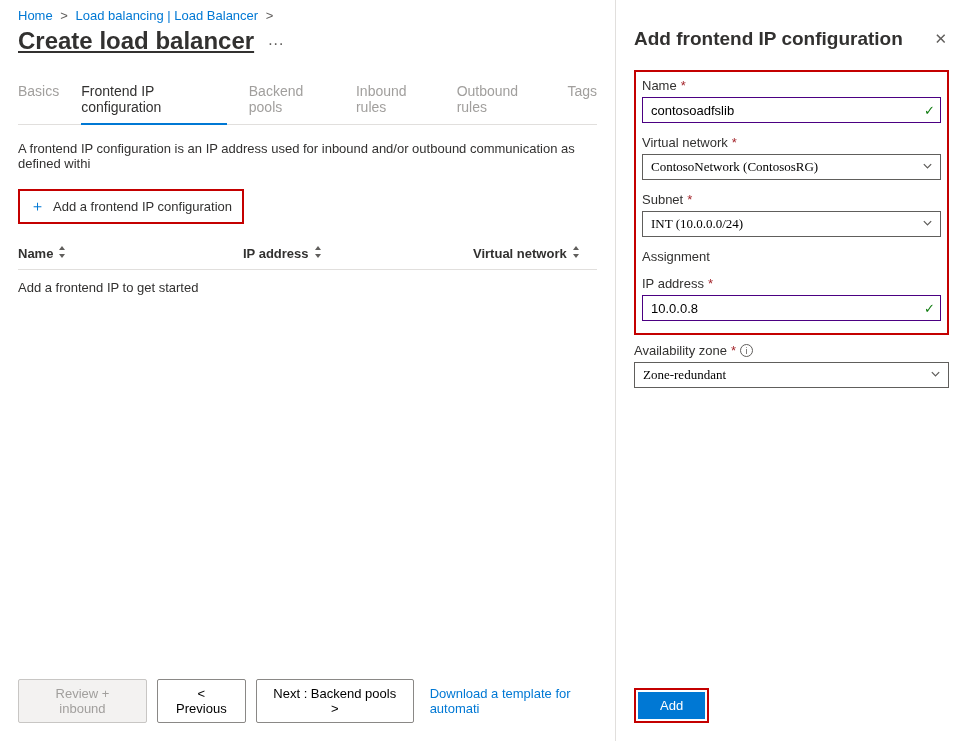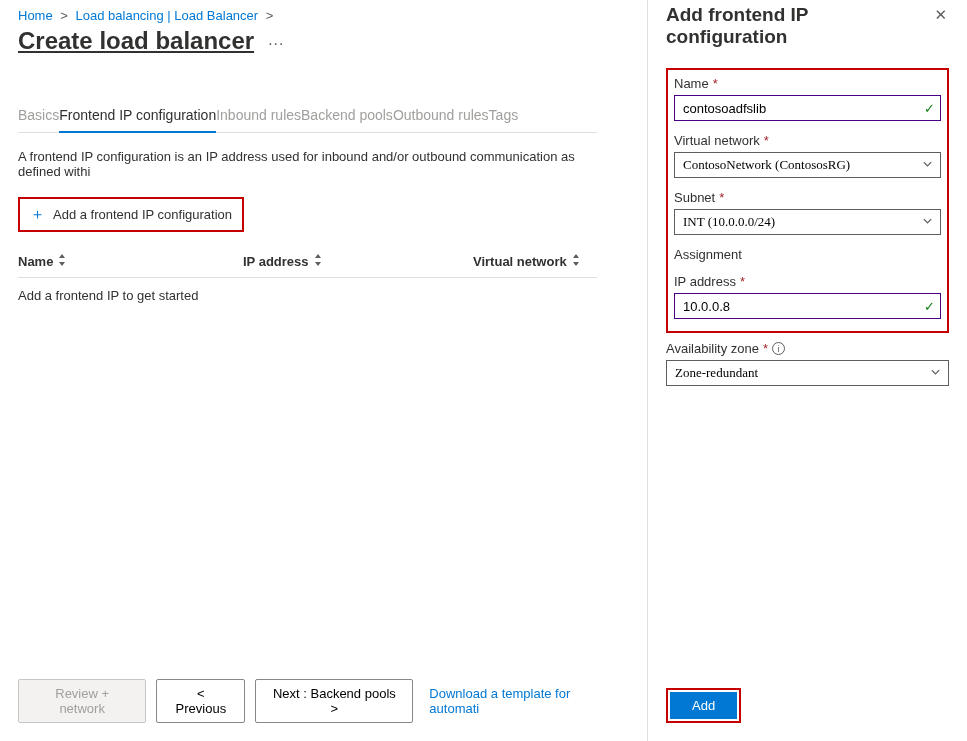--- a/index.html
+++ b/index.html
@@ -5,21 +5,21 @@
   * { box-sizing: border-box; margin: 0; padding: 0; }
   body { font-family: "Segoe UI", Arial, sans-serif; font-size: 13px; color: #323130; background: #fff; width: 967px; height: 741px; overflow: hidden; position: relative; }
 
   .main { position: absolute; left: 0; top: 0; width: 615px; height: 741px; padding: 8px 18px 0 18px; }
   .breadcrumb { font-size: 13px; color: #605e5c; }
   .breadcrumb a { color: #0078d4; text-decoration: none; }
   .breadcrumb .chev { color: #605e5c; padding: 0 4px; }
   h1.page-title { font-size: 24px; font-weight: 600; margin-top: 4px; display: inline-block; text-decoration: underline; }
   .title-actions { display: inline-block; margin-left: 10px; color: #605e5c; font-size: 16px; }
 
-  .tabs { margin-top: 44px; border-bottom: 1px solid #e1dfdd; display: flex; font-size: 14px; }
+  .tabs { margin-top: 20px; border-bottom: 1px solid #e1dfdd; display: flex; gap: 22px; font-size: 14px; }
   .tab { padding: 8px 0; color: #a19f9d; cursor: pointer; }
   .tab.active { color: #323130; font-weight: 400; border-bottom: 2px solid #0078d4; margin-bottom: -1px; }
 
   .desc { margin-top: 16px; color: #323130; font-size: 13px; }
 
   .add-btn-wrap { margin-top: 18px; display: inline-flex; align-items: center; gap: 8px; border: 2px solid #c40000; padding: 6px 10px; cursor: pointer; }
   .add-btn-wrap .plus { color: #0078d4; font-size: 15px; }
   .add-btn-wrap .lbl { color: #323130; font-size: 13px; text-align: center; }
 
   .table { margin-top: 22px; }
@@ -30,21 +30,21 @@
   .th.vnet { flex: 1; }
   .sort-icon svg { width: 10px; height: 12px; }
   .trow { padding: 10px 0; font-size: 13px; color: #323130; }
 
   .footer { position: absolute; left: 18px; bottom: 18px; display: flex; align-items: center; gap: 10px; }
   .btn { font-family: inherit; font-size: 13px; padding: 6px 14px; border: 1px solid #8a8886; background: #fff; cursor: pointer; border-radius: 2px; }
   .btn.disabled { color: #a19f9d; border-color: #c8c6c4; background: #f3f2f1; cursor: not-allowed; }
   .footer-link { color: #0078d4; margin-left: 6px; font-size: 13px; cursor: pointer; }
 
   
-  .panel { position: absolute; right: 0; top: 0; width: 320px; height: 741px; border-left: 1px solid #e1dfdd; background: #fff; padding: 4px 18px 0 18px; display: flex; flex-direction: column; }
+  .panel { position: absolute; right: 0; top: 0; width: 352px; height: 741px; border-left: 1px solid #e1dfdd; background: #fff; padding: 28px 18px 0 18px; display: flex; flex-direction: column; }
   .panel-head { display: flex; justify-content: space-between; align-items: flex-start; margin-bottom: 20px; }
   .panel-title { font-size: 19px; font-weight: 600; }
   .close-btn { font-size: 15px; color: #605e5c; cursor: pointer; padding: 2px; }
 
   .form-section { border: 2px solid #c40000; padding: 6px 6px 10px 6px; margin-bottom: 8px; }
   .field { margin-bottom: 12px; }
   .field-label { font-size: 13px; color: #323130; margin-bottom: 4px; display: flex; align-items: center; gap: 4px; }
   .req { color: #a4262c; }
   .info-icon { display: inline-flex; width: 13px; height: 13px; border: 1px solid #605e5c; border-radius: 50%; align-items: center; justify-content: center; font-size: 9px; color: #605e5c; }
   .text-input { width: 100%; height: 26px; border: 1px solid #4b0082; padding: 2px 26px 2px 8px; font-size: 13px; font-family: inherit; position: relative; }
@@ -74,22 +74,22 @@
     <span class="chev">&gt;</span>
     <a href="#">Load balancing | Load Balancer</a>
     <span class="chev">&gt;</span>
   </div>
   <h1 class="page-title">Create load balancer</h1>
   <span class="title-actions">···</span>
 
   <div class="tabs">
     <div class="tab">Basics</div>
     <div class="tab active">Frontend IP configuration</div>
+    <div class="tab">Backend pools</div>
     <div class="tab">Inbound rules</div>
-    <div class="tab">Backend pools</div>
     <div class="tab">Outbound rules</div>
     <div class="tab">Tags</div>
   </div>
 
   <div class="desc">A frontend IP configuration is an IP address used for inbound and/or outbound communication as defined withi</div>
 
   <div class="add-btn-wrap">
     <span class="plus">＋</span>
     <span class="lbl">Add a frontend IP configuration</span>
   </div>
@@ -112,21 +112,21 @@
         <span>Virtual network</span>
         <span class="sort-icon"><svg viewBox="0 0 10 12">
               <path d="M5 0 L8 4 L2 4 Z M5 12 L2 8 L8 8 Z" fill="#605e5c"></path>
             </svg></span>
       </div>
     </div>
     <div class="trow">Add a frontend IP to get started</div>
   </div>
 
   <div class="footer">
-    <button class="btn disabled">Review + network</button>
+    <button class="btn disabled">Review + inbound</button>
     <button class="btn">&lt; Previous</button>
     <button class="btn">Next : Backend pools &gt;</button>
     <span class="footer-link">Download a template for automati</span>
   </div>
 </div>
 
 <div class="panel">
   <div class="panel-head">
     <div class="panel-title">Add frontend IP configuration</div>
     <div class="close-btn">✕</div>

